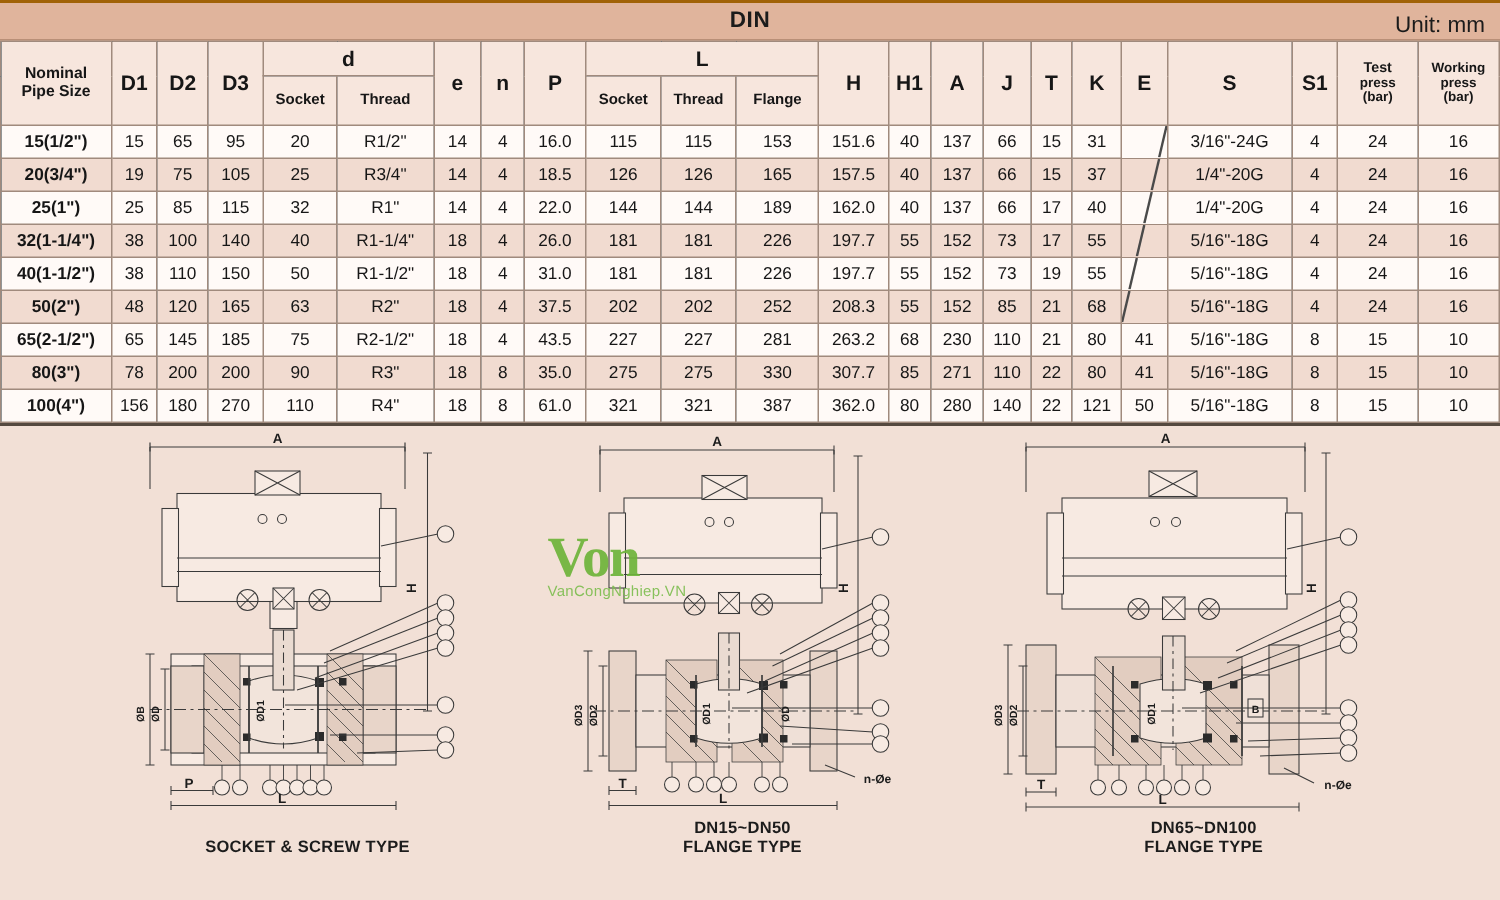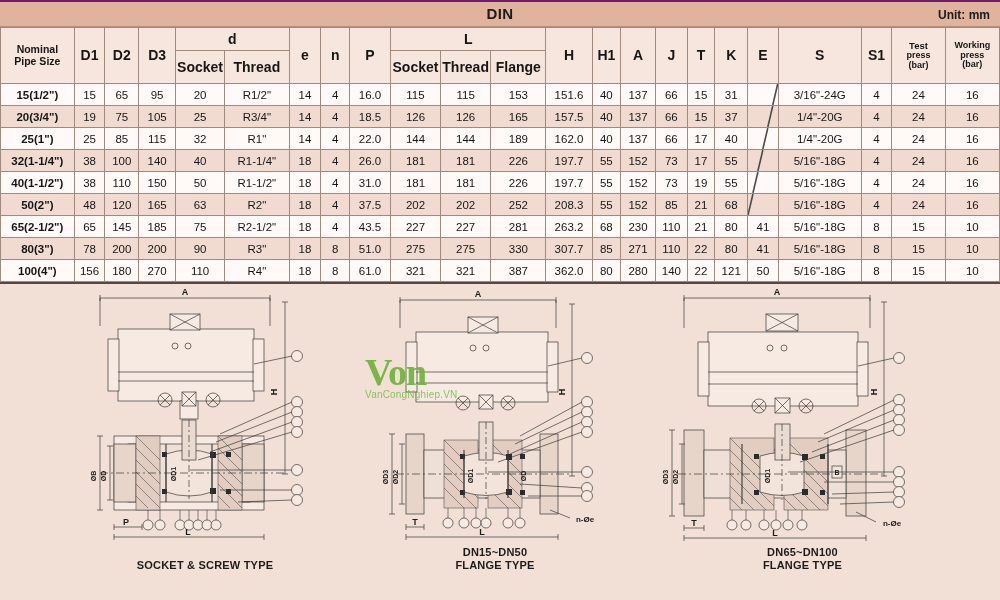--- a/index.html
+++ b/index.html
@@ -7,51 +7,51 @@
     width:1000px;height:600px;overflow:hidden;
     background:#f2e0d6;
     font-family:"Liberation Sans", sans-serif;
     -webkit-font-smoothing:antialiased;
   }
   .page{position:relative;width:1000px;height:600px;background:#f2e0d6;}
 
   
   .titlebar{
     position:relative;height:27px;background:#e0b49c;
-    border-top:2px solid #701a75;
+    border-top:2px solid #a16207;
     border-bottom:1px solid #b98f77;
     box-sizing:border-box;
   }
   .titlebar .din{
     position:absolute;left:0;right:0;top:3px;text-align:center;
     font-size:15px;font-weight:bold;color:#1b1b1b;letter-spacing:.4px;
   }
   .titlebar .unit{
     position:absolute;right:10px;top:6px;
-    font-size:12px;font-weight:bold;color:#1b1b1b;
+    font-size:15px;font-weight:normal;color:#1b1b1b;
   }
 
   
   table.spec{
     border-collapse:collapse;width:1000px;table-layout:fixed;
     background:#0c4a6e;
   }
   table.spec th, table.spec td{
     border:1px solid #a08a7d;
     text-align:center;vertical-align:middle;
     color:#161616;
     padding:0;
   }
   table.spec thead th{
     background:#f7e6dd;
     font-weight:bold;
     line-height:1.05;
   }
   th.grp{font-size:14px;height:22px;}
-  th.sub{font-size:14px;font-weight:normal;height:32px;}
+  th.sub{font-size:10px;font-weight:normal;height:32px;}
   th.main{font-size:14px;}
   th.npsz{font-size:10.5px;line-height:1.25;}
   th.press{font-size:9px;font-weight:normal;line-height:1.3;}
   th.press b{font-size:9.5px;}
 
   table.spec tbody td{
     height:21px;font-size:11.5px;
   }
   tbody tr:nth-child(even) td{background:#f1dbd0;}
   tbody tr:nth-child(odd)  td{background:#fffaf7;}
@@ -372,21 +372,21 @@
         </tr>
         <tr>
           <td class="nps">80(3")</td>
           <td>78</td>
           <td>200</td>
           <td>200</td>
           <td>90</td>
           <td class="sthd">R3"</td>
           <td>18</td>
           <td>8</td>
-          <td>51.0</td>
+          <td>35.0</td>
           <td>275</td>
           <td>275</td>
           <td>330</td>
           <td>307.7</td>
           <td>85</td>
           <td>271</td>
           <td>110</td>
           <td>22</td>
           <td>80</td>
           <td>41</td>

